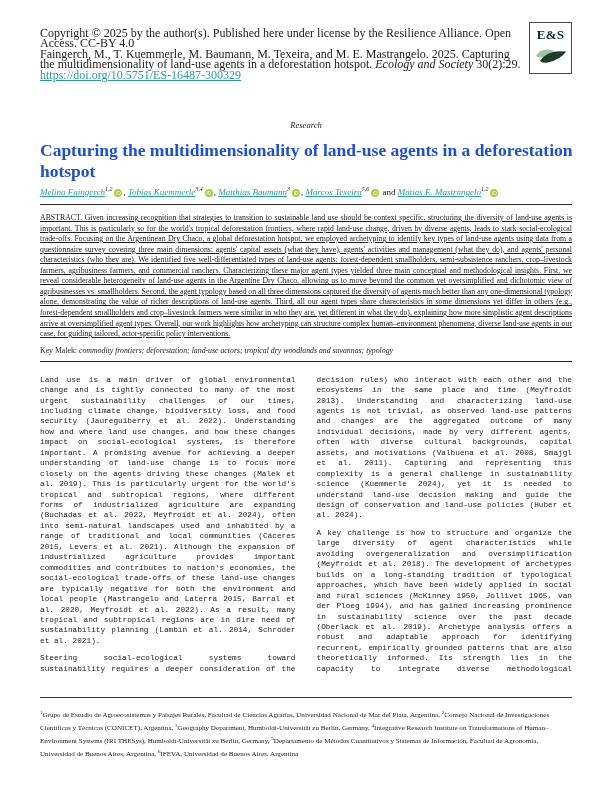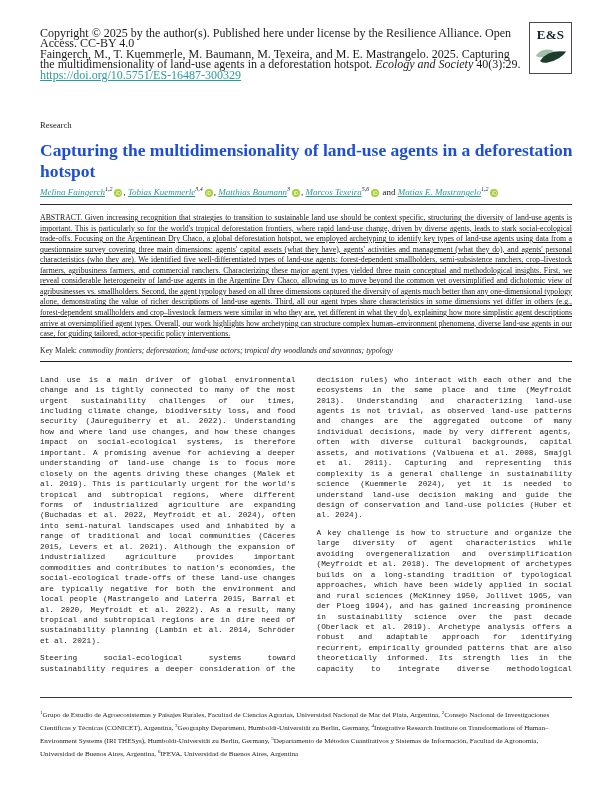--- a/index.html
+++ b/index.html
@@ -18,21 +18,21 @@
 
   .logo-box {
     position:absolute; top:22px; right:40px; width:43px; height:52px;
     border:1px solid #4a4a4a; background:#fff;
     display:flex; flex-direction:column; align-items:center; box-sizing:border-box;
   }
   .logo-text { font-weight:bold; font-size:13px; color:#16262e; margin-top:4px; letter-spacing:0.2px; }
   .logo-leaf { margin-top:1px; }
 
   
-  .kicker { font-size:8.6px; margin:40px 0 0 0; }
+  .kicker { font-style:italic; font-size:8.6px; margin:40px 0 0 0;text-align:center; }
   .article-title {
     font-size:17.5px; font-weight:bold; line-height:21px;
     margin:10px 0 4px 0; color:#1d4ed8; width:540px;
   }
   .authors-line { font-size:9px; margin:2px 0 0 0; }
   .author-link { color:#2a9a9a; font-style:italic; text-decoration:underline; cursor:pointer; }
   .author-sup { font-size:6px; vertical-align:super; font-style:italic; color:#222; }
   .author-sep { color:#222; }
   .orcid-badge {
     display:inline-block; width:8px; height:8px; border-radius:50%;
@@ -63,21 +63,21 @@
   }
   .footnotes sup { font-size:5px; }
 </style>
 </head>
 <body>
 
 <div class="page">
 
   <div class="copyright-block">
     <p>Copyright © 2025 by the author(s). Published here under license by the Resilience Alliance. Open Access. CC-BY 4.0</p>
-    <p><span>Faingerch, M., T. Kuemmerle, M. Baumann, M. Texeira, and M. E. Mastrangelo. 2025. Capturing the multidimensionality of land-use agents in a deforestation hotspot.</span> <span class="journal-name">Ecology and Society</span> <span>40(3):29.</span> <a class="doi-link">https://doi.org/10.5751/ES-16487-300329</a></p>
+    <p><span>Faingerch, M., T. Kuemmerle, M. Baumann, M. Texeira, and M. E. Mastrangelo. 2025. Capturing the multidimensionality of land-use agents in a deforestation hotspot.</span> <span class="journal-name">Ecology and Society</span> <span>30(2):29.</span> <a class="doi-link">https://doi.org/10.5751/ES-16487-300329</a></p>
   </div>
 
   <div class="logo-box">
     <div class="logo-text">E&amp;S</div>
     <svg class="logo-leaf" width="34" height="22" viewBox="0 0 40 26">
       <path d="M2 14 Q10 3 23 8 Q15 18 4 15 Z" fill="#a3bfae"></path>
       <path d="M7 20 Q16 6 38 9 Q31 19 16 22 Q10 23 7 20 Z" fill="#1e3c2b"></path>
     </svg>
   </div>
 

